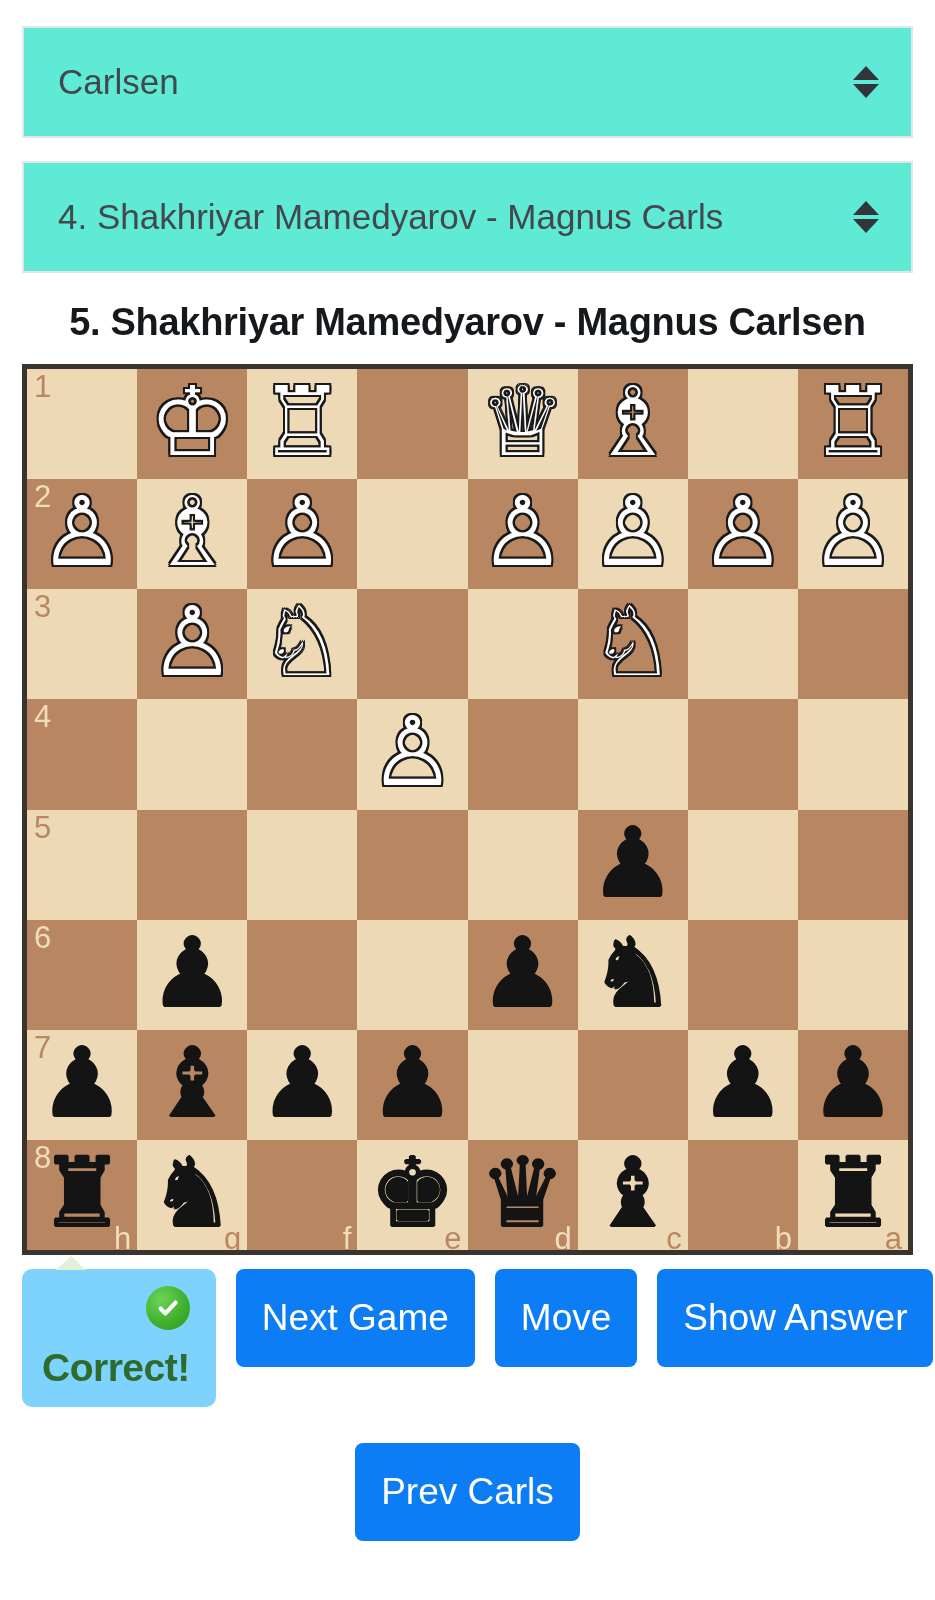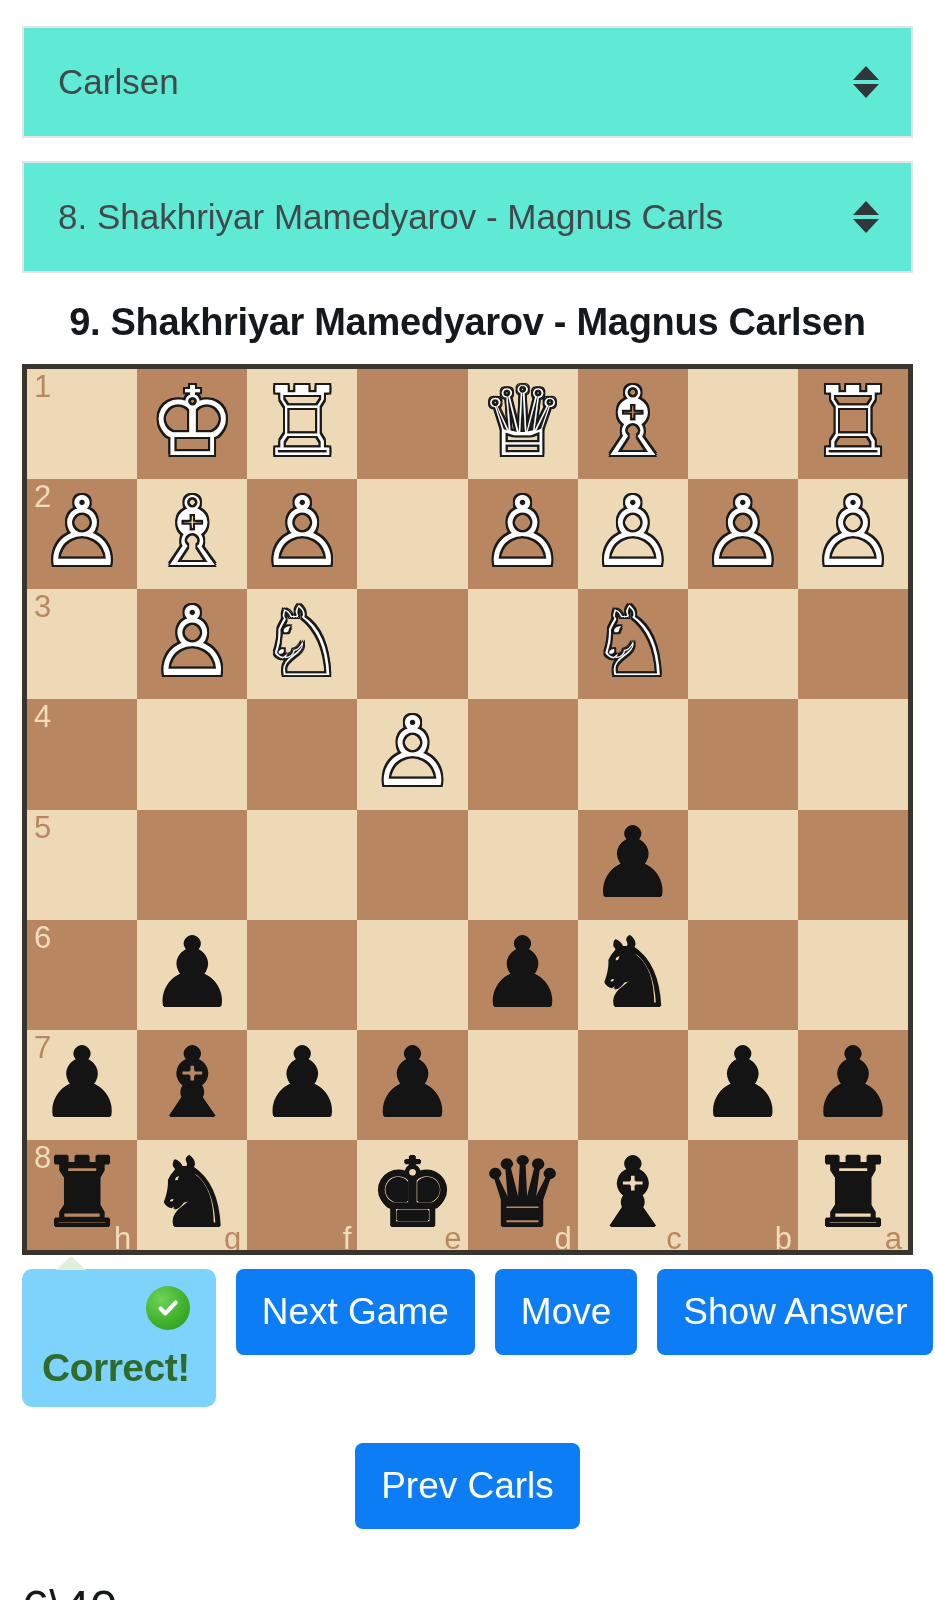--- a/index.html
+++ b/index.html
@@ -162,21 +162,21 @@
     letter-spacing: -0.5px;
   }
   .btn {
     background: #0d7df5;
     color: #ffffff;
     border: none;
     border-radius: 8px;
     font-family: "Liberation Sans", sans-serif;
     font-size: 37px;
     padding: 0 26px;
-    height: 86px;
+    height: 98px;
     line-height: 86px;
     cursor: pointer;
     white-space: nowrap;
   }
   .prev-row {
     display: flex;
     justify-content: center;
     margin-top: 36px;
   }
   .counter {
@@ -196,29 +196,29 @@
       <span>Carlsen</span>
     </div>
     <span class="sel-arrows">
       <span class="tri-up"></span>
       <span class="tri-dn"></span>
     </span>
   </div>
 
   <div class="select-wrap">
     <div class="sel">
-      <span>8. Shakhriyar Mamedyarov - Magnus Carls</span>
+      <span>4. Shakhriyar Mamedyarov - Magnus Carls</span>
     </div>
     <span class="sel-arrows">
       <span class="tri-up"></span>
       <span class="tri-dn"></span>
     </span>
   </div>
 
-  <div class="game-title">9. Shakhriyar Mamedyarov - Magnus Carlsen</div>
+  <div class="game-title">5. Shakhriyar Mamedyarov - Magnus Carlsen</div>
 
   <div class="board-frame">
     <div class="board" id="board">
         <div class="sq light">
           <span class="rank-lbl">1</span>
         </div>
         <div class="sq dark">
           <span class="piece w">♔</span>
         </div>
         <div class="sq light">

